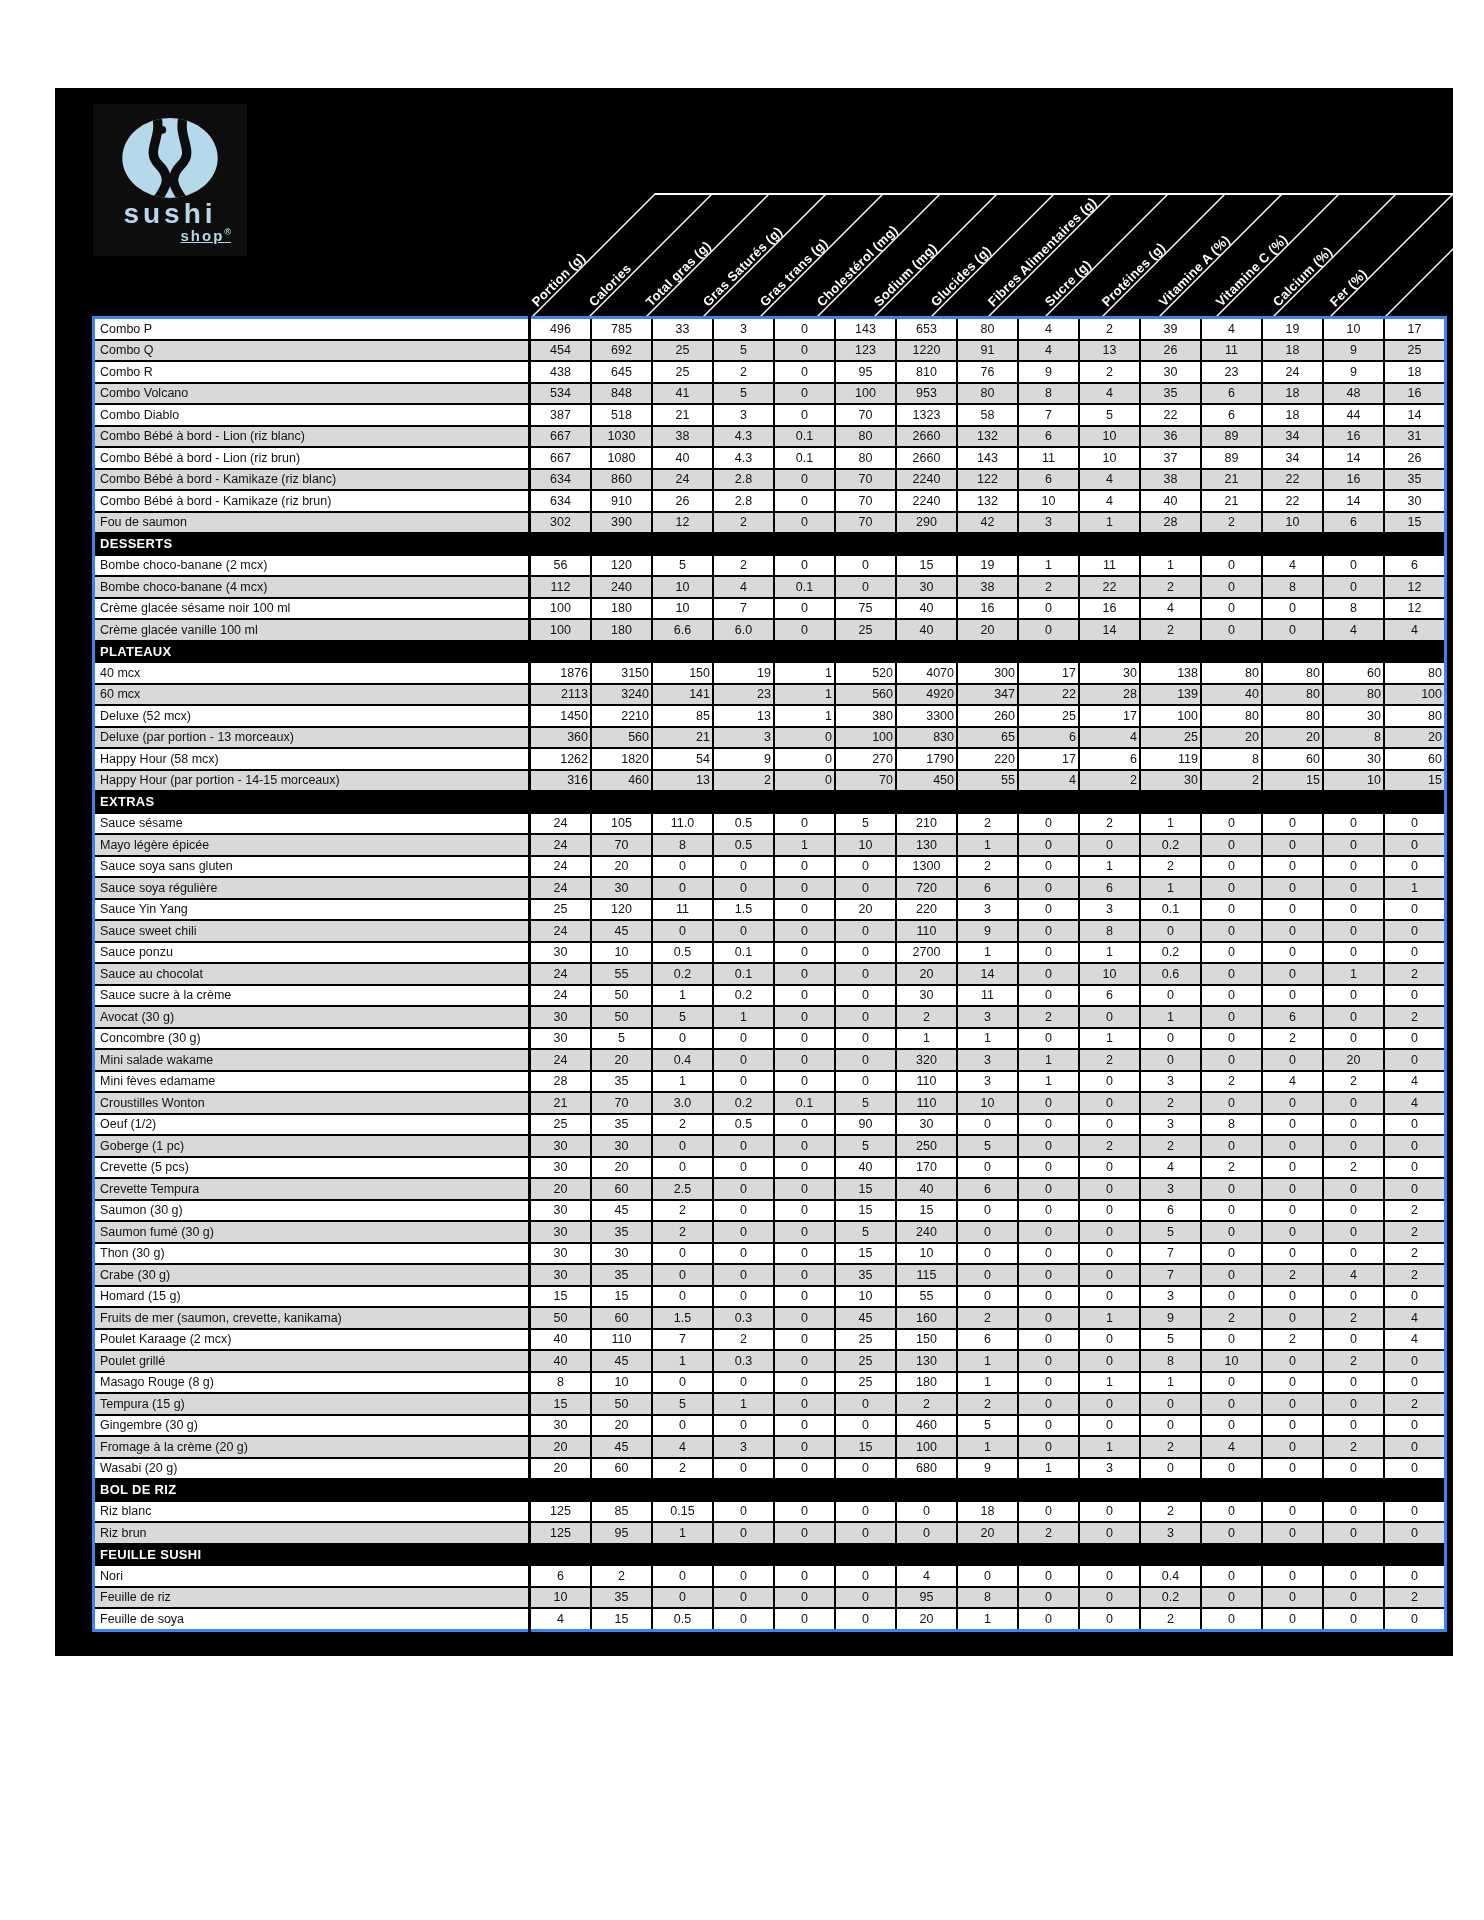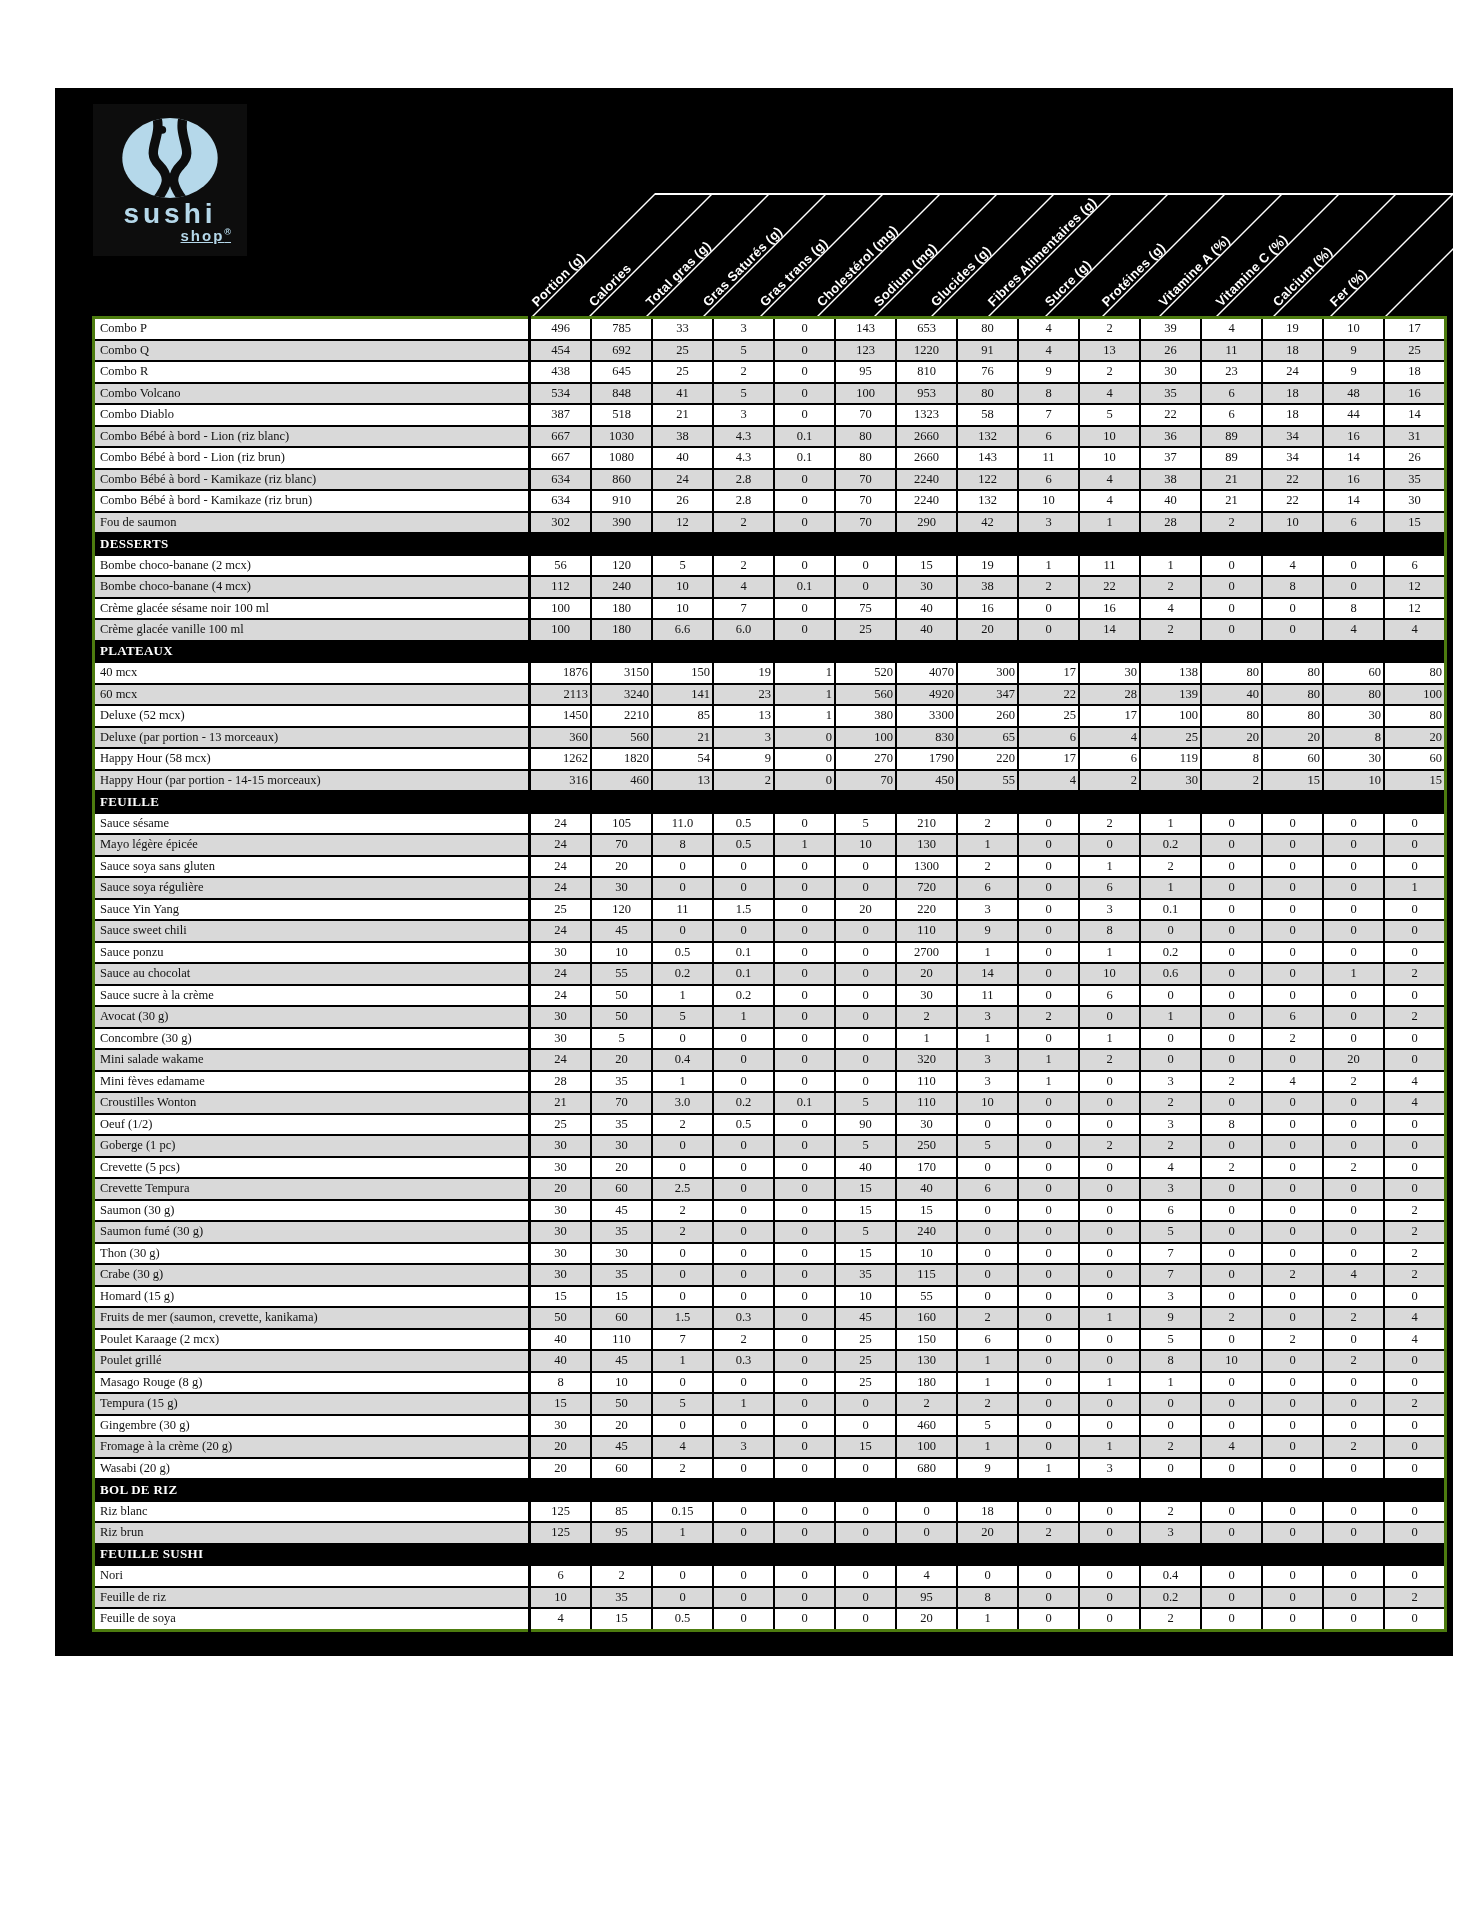--- a/index.html
+++ b/index.html
@@ -37,21 +37,21 @@
   .hdr-cell { width:57px; box-sizing:border-box; border-left:2px solid #fff; height:100%; flex:none; }
   .hdr-cell:last-child { border-right:2px solid #fff; }
   .hdr-label {
     position:absolute; height:16px; line-height:16px; top:206px;
     color:#fff; font-weight:bold; font-size:13px; letter-spacing:0.3px;
     white-space:nowrap; transform:rotate(-45deg); transform-origin:0 100%;
   }
   
   table.nutri {
     position:absolute; left:37px; top:228px; border-collapse:collapse;
-    background:#fff; border:3px solid #4d7c0f; table-layout:fixed;font-family:Liberation Serif, serif;
+    background:#fff; border:3px solid #3b82f6; table-layout:fixed;
   }
   table.nutri td {
     border:2px solid #000; height:19.5px; padding:0;
     font-size:12.5px; color:#111; text-align:center; overflow:hidden; white-space:nowrap;
   }
   table.nutri td.name { text-align:left; padding-left:5px; border-right:3px solid #000; width:428px; }
   table.nutri td.val  { width:57px; }
   table.nutri td.ralign { text-align:right; padding-right:2px; }
   tr.white td { background:#ffffff; }
   tr.gray  td { background:var(--stripe); }
@@ -480,21 +480,21 @@
           <td class="val ralign">55</td>
           <td class="val ralign">4</td>
           <td class="val ralign">2</td>
           <td class="val ralign">30</td>
           <td class="val ralign">2</td>
           <td class="val ralign">15</td>
           <td class="val ralign">10</td>
           <td class="val ralign">15</td>
         </tr>
         <tr class="section-row">
-          <td colspan="16">FEUILLE</td>
+          <td colspan="16">EXTRAS</td>
         </tr>
         <tr class="white">
           <td class="name">Sauce sésame</td>
           <td class="val">24</td>
           <td class="val">105</td>
           <td class="val">11.0</td>
           <td class="val">0.5</td>
           <td class="val">0</td>
           <td class="val">5</td>
           <td class="val">210</td>

